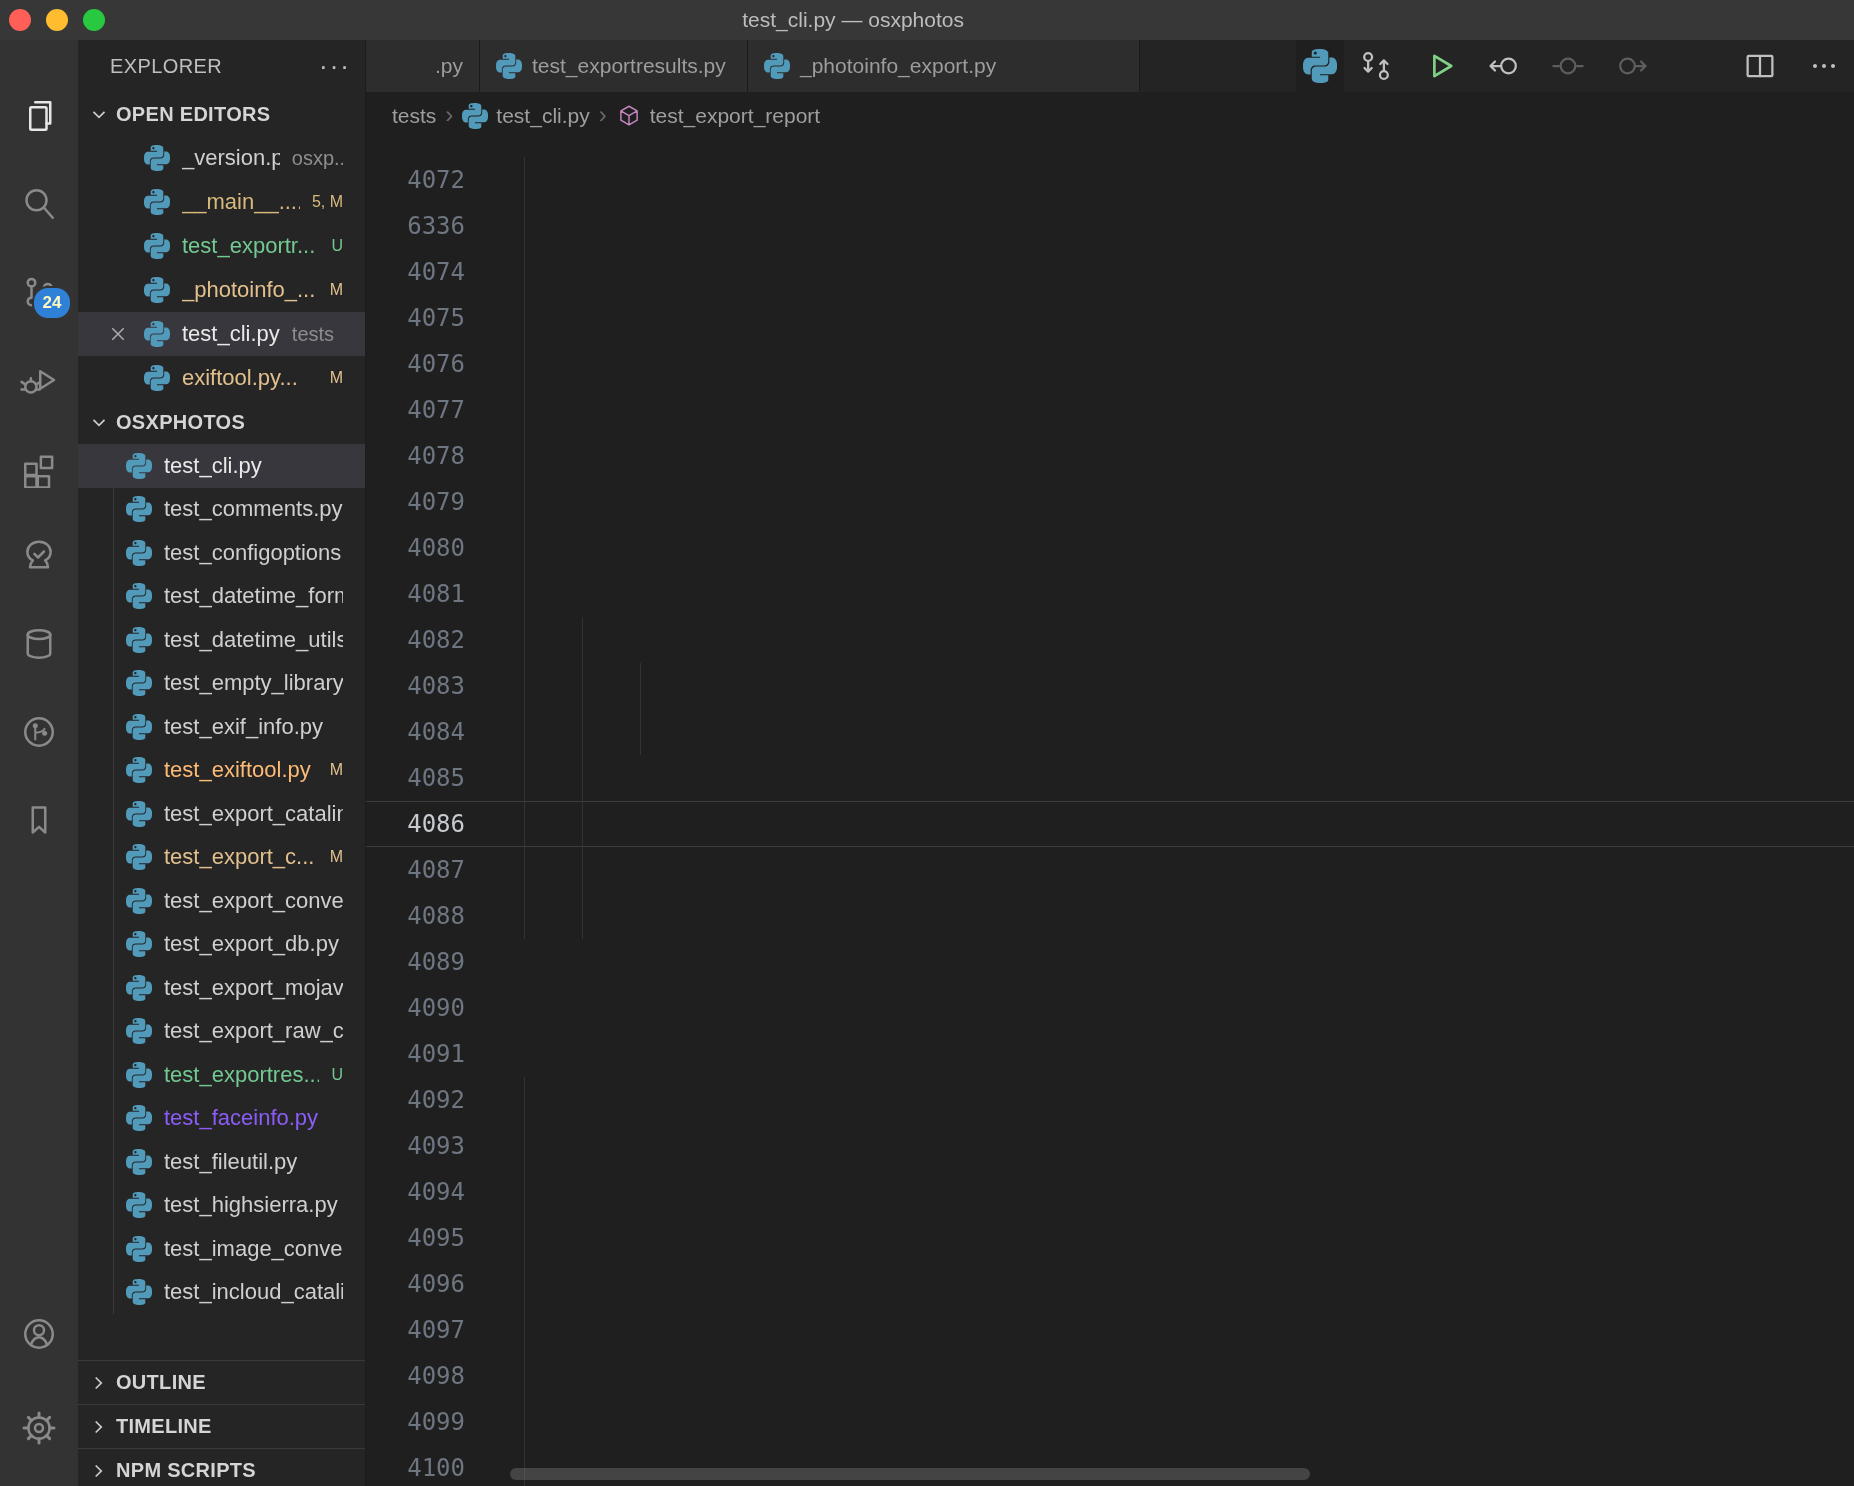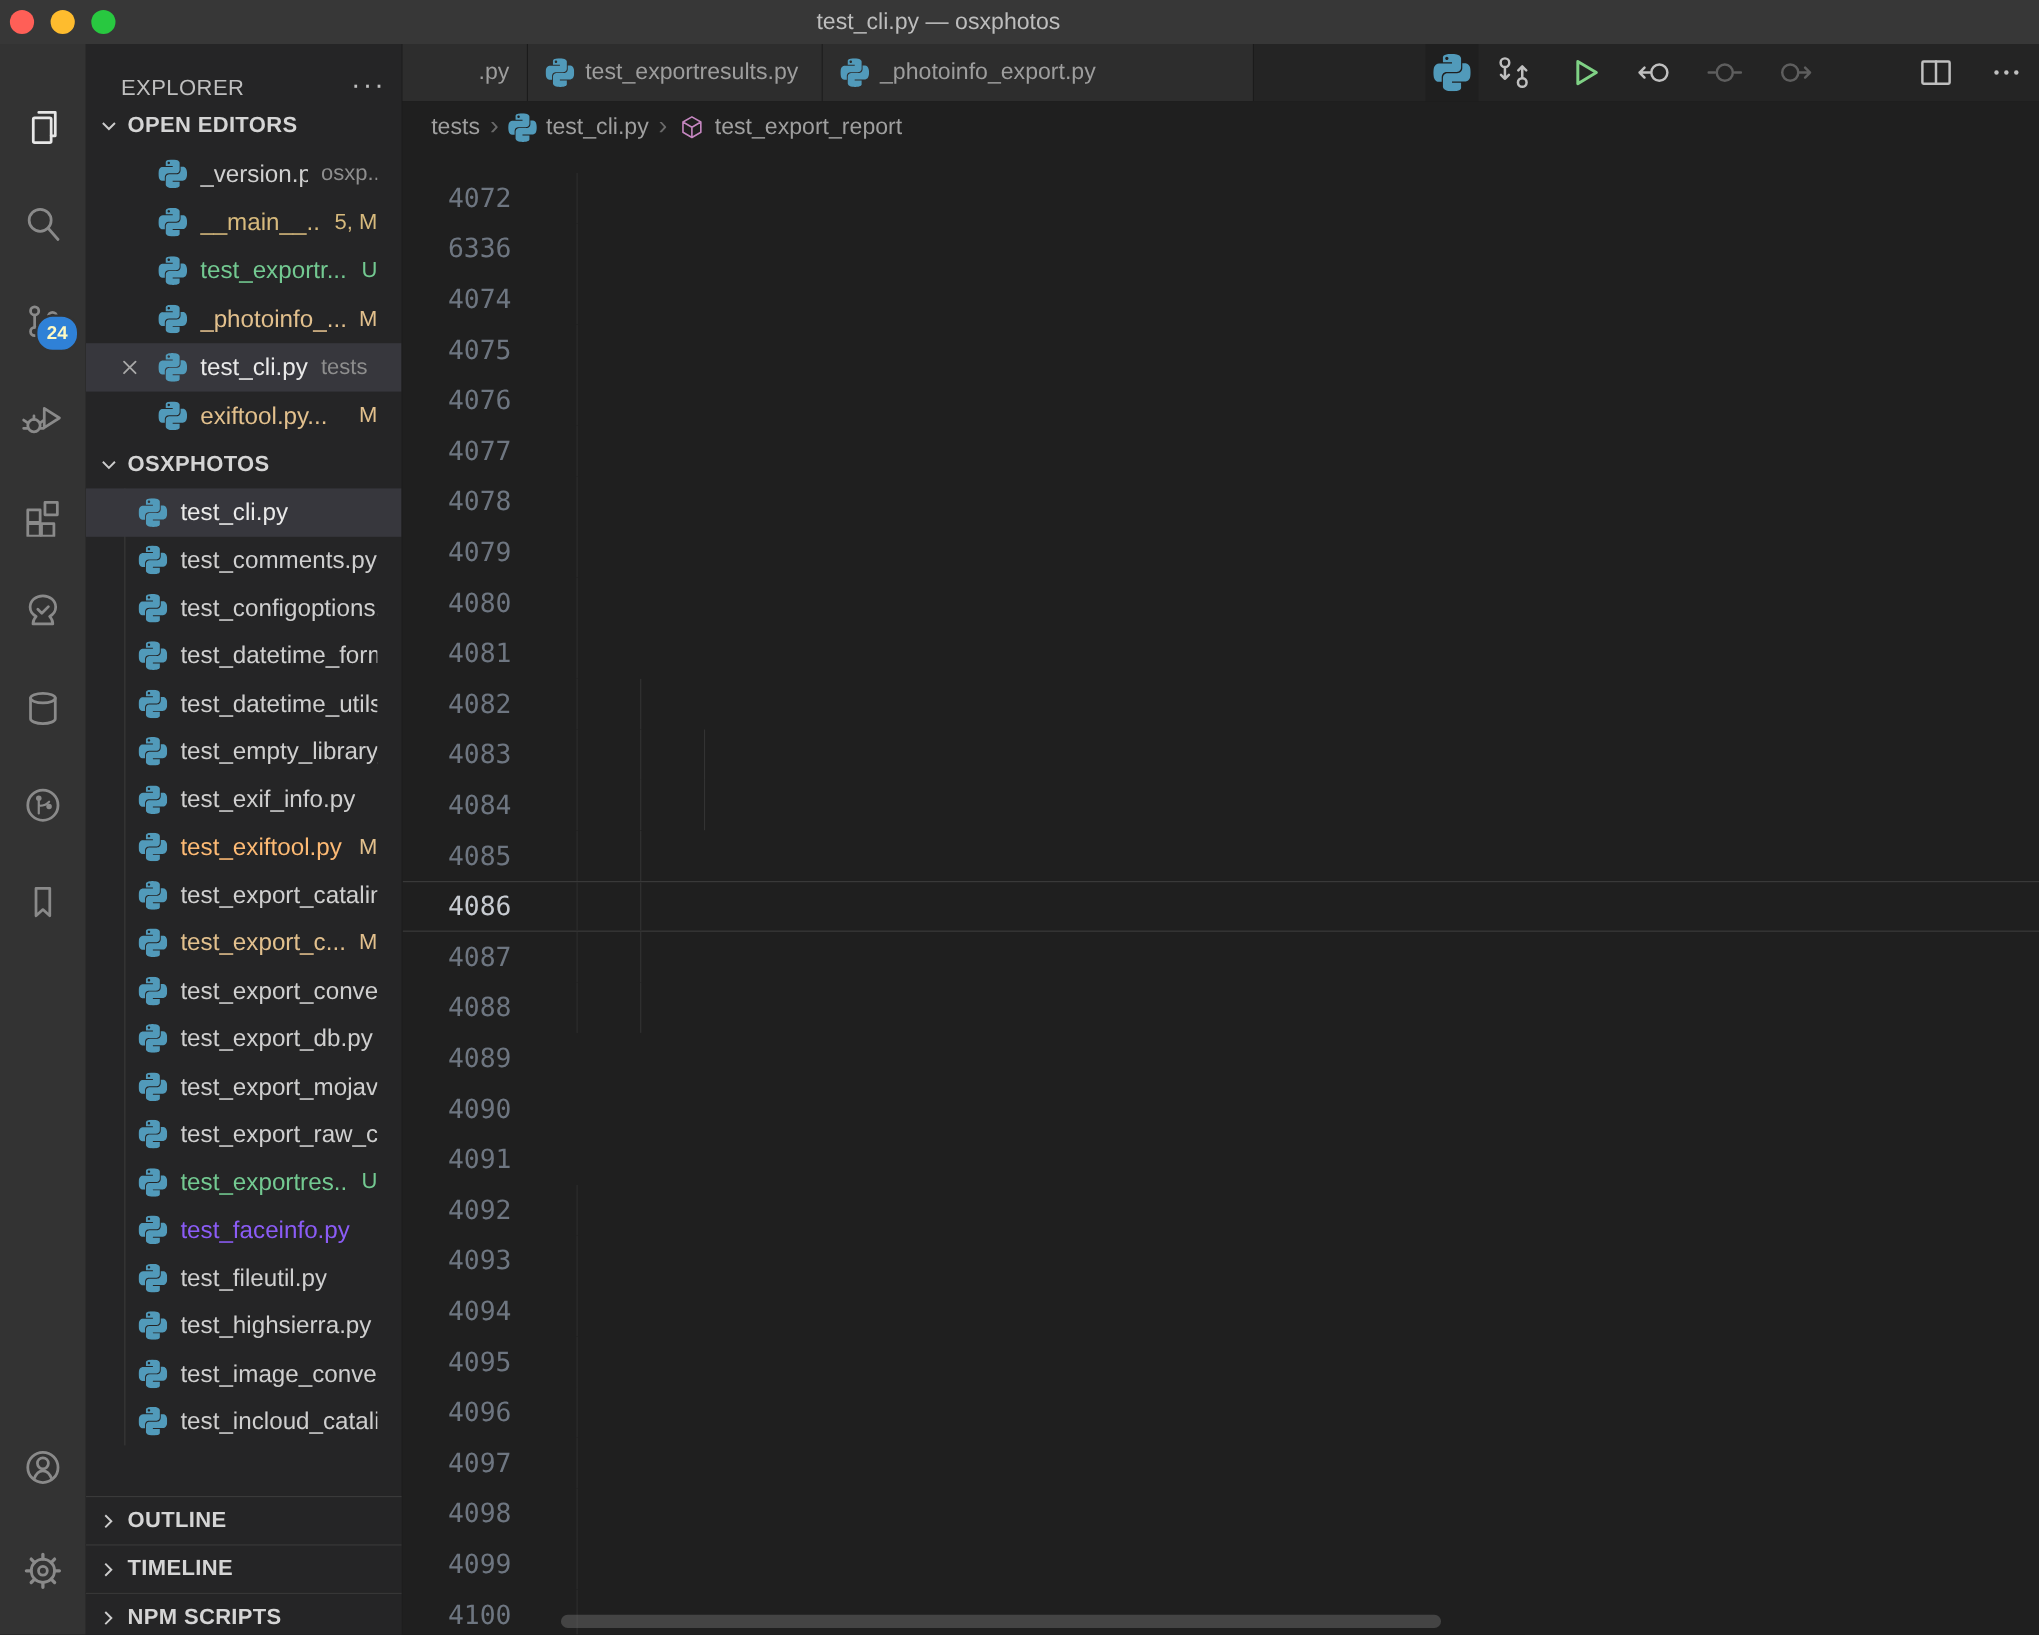--- a/index.html
+++ b/index.html
@@ -21,35 +21,35 @@
   .act-cell{height:88px;display:flex;align-items:center;justify-content:center;position:relative;color:#8a8a8a;}
   .act-cell.active{color:#e7e7e7;}
   .act-cell svg{display:block;}
   .act-badge{position:absolute;right:6px;bottom:16px;min-width:26px;height:30px;padding:0 5px;border-radius:16px;
              background:#2f81d7;color:#fef9c3;font-size:17px;font-weight:bold;line-height:30px;text-align:center;
              border:2px solid #333333;box-sizing:content-box;}
   .act-bottom{position:absolute;left:0;width:78px;height:80px;display:flex;align-items:center;justify-content:center;color:#8a8a8a;}
 
   
   .sidebar{position:absolute;left:78px;top:40px;width:288px;height:1446px;background:#252526;border-right:1px solid #1c1c1c;box-sizing:border-box;overflow:hidden;}
-  .sb-head{height:52px;display:flex;align-items:flex-end;padding:0 14px 0 32px;color:#bfbfbf;font-size:20px;letter-spacing:.4px;}
+  .sb-head{height:52px;display:flex;align-items:center;padding:0 14px 0 32px;color:#bfbfbf;font-size:20px;letter-spacing:.4px;}
   .sb-more{margin-left:auto;color:#bfbfbf;font-size:26px;letter-spacing:2px;cursor:pointer;}
   .sect-head{height:44px;display:flex;align-items:center;gap:6px;padding-left:10px;color:#d5d5d5;
              font-size:20px;font-weight:bold;letter-spacing:.3px;}
   .sect-head svg{flex:none;}
   .oe-row{position:relative;height:44px;display:flex;align-items:center;gap:12px;padding:0 22px 0 66px;box-sizing:border-box;}
   .oe-row.sel{background:#37373d;}
   .oe-close{position:absolute;left:28px;top:10px;color:#a8a8a8;}
   .tree{position:relative;}
   .tree-guide{position:absolute;left:35px;top:0;bottom:0;width:1px;background:#3a3a3a;}
   .tr-row{position:relative;height:43.5px;display:flex;align-items:center;gap:12px;padding:0 22px 0 48px;box-sizing:border-box;}
   .tr-row.sel{background:#37373d;}
   .fname{font-size:22px;color:#cfcfcf;white-space:nowrap;overflow:hidden;}
   .fdesc{font-size:20px;color:#8e8e8e;white-space:nowrap;overflow:hidden;}
-  .fbadge{margin-left:auto;font-size:20px;flex:none;}
+  .fbadge{margin-left:auto;font-size:16px;flex:none;}
   .sb-bottom{position:absolute;left:0;width:287px;border-top:1px solid #3a3a3a;background:#252526;}
 
   
   .main{position:absolute;left:366px;top:40px;width:1488px;height:1446px;background:#1f1f1f;}
   .tabstrip{position:absolute;left:0;top:0;width:1488px;height:52px;background:#242424;}
   .tabs{display:flex;height:52px;}
   .tab{height:52px;box-sizing:border-box;border-right:1px solid #1b1b1b;background:#2d2d2d;
        display:flex;align-items:center;gap:10px;padding:0 16px;color:#9d9d9d;font-size:21px;white-space:nowrap;overflow:hidden;}
   .tab.partial{justify-content:flex-end;}
   .icon-tab{position:absolute;left:930px;top:0;width:48px;height:52px;background:#1f1f1f;

